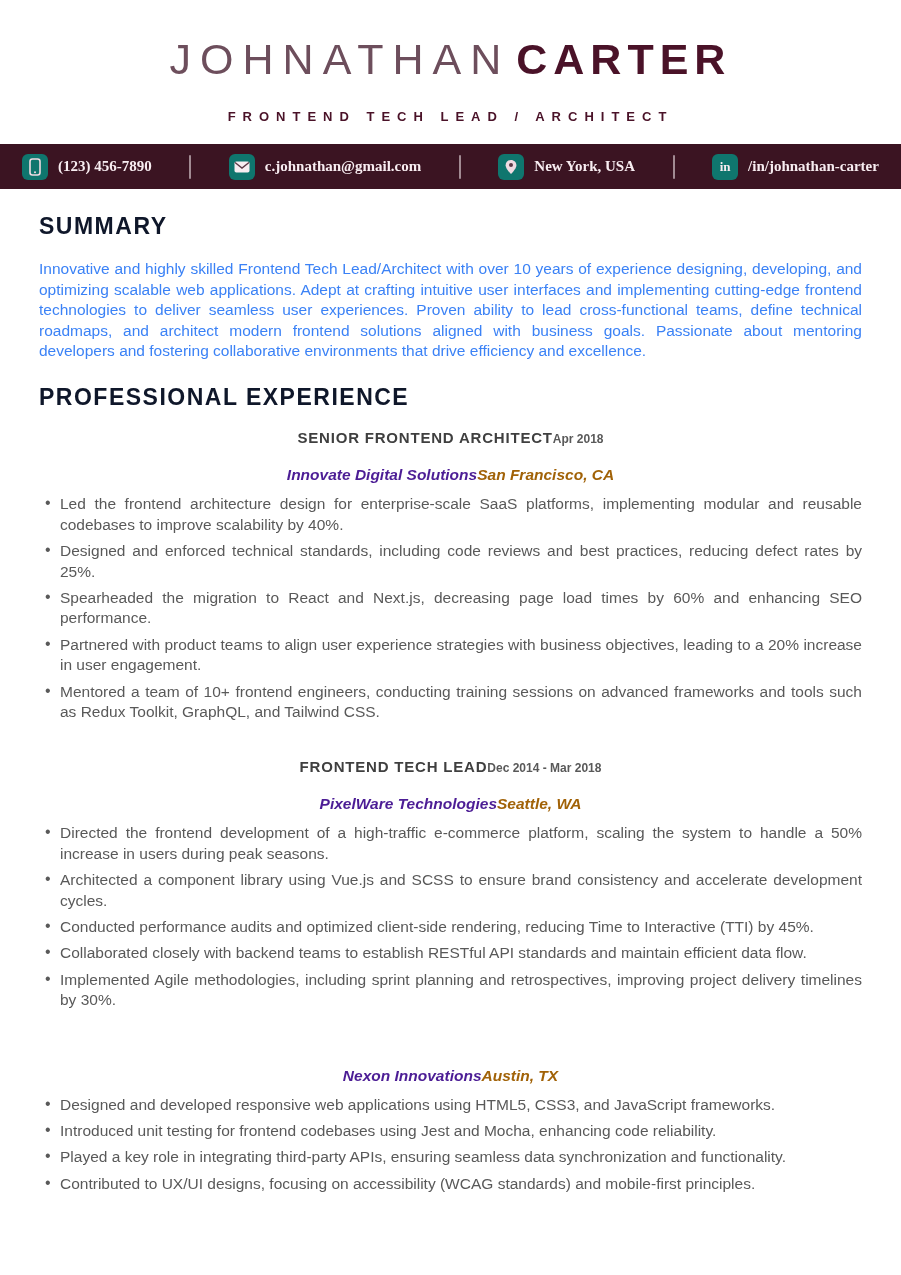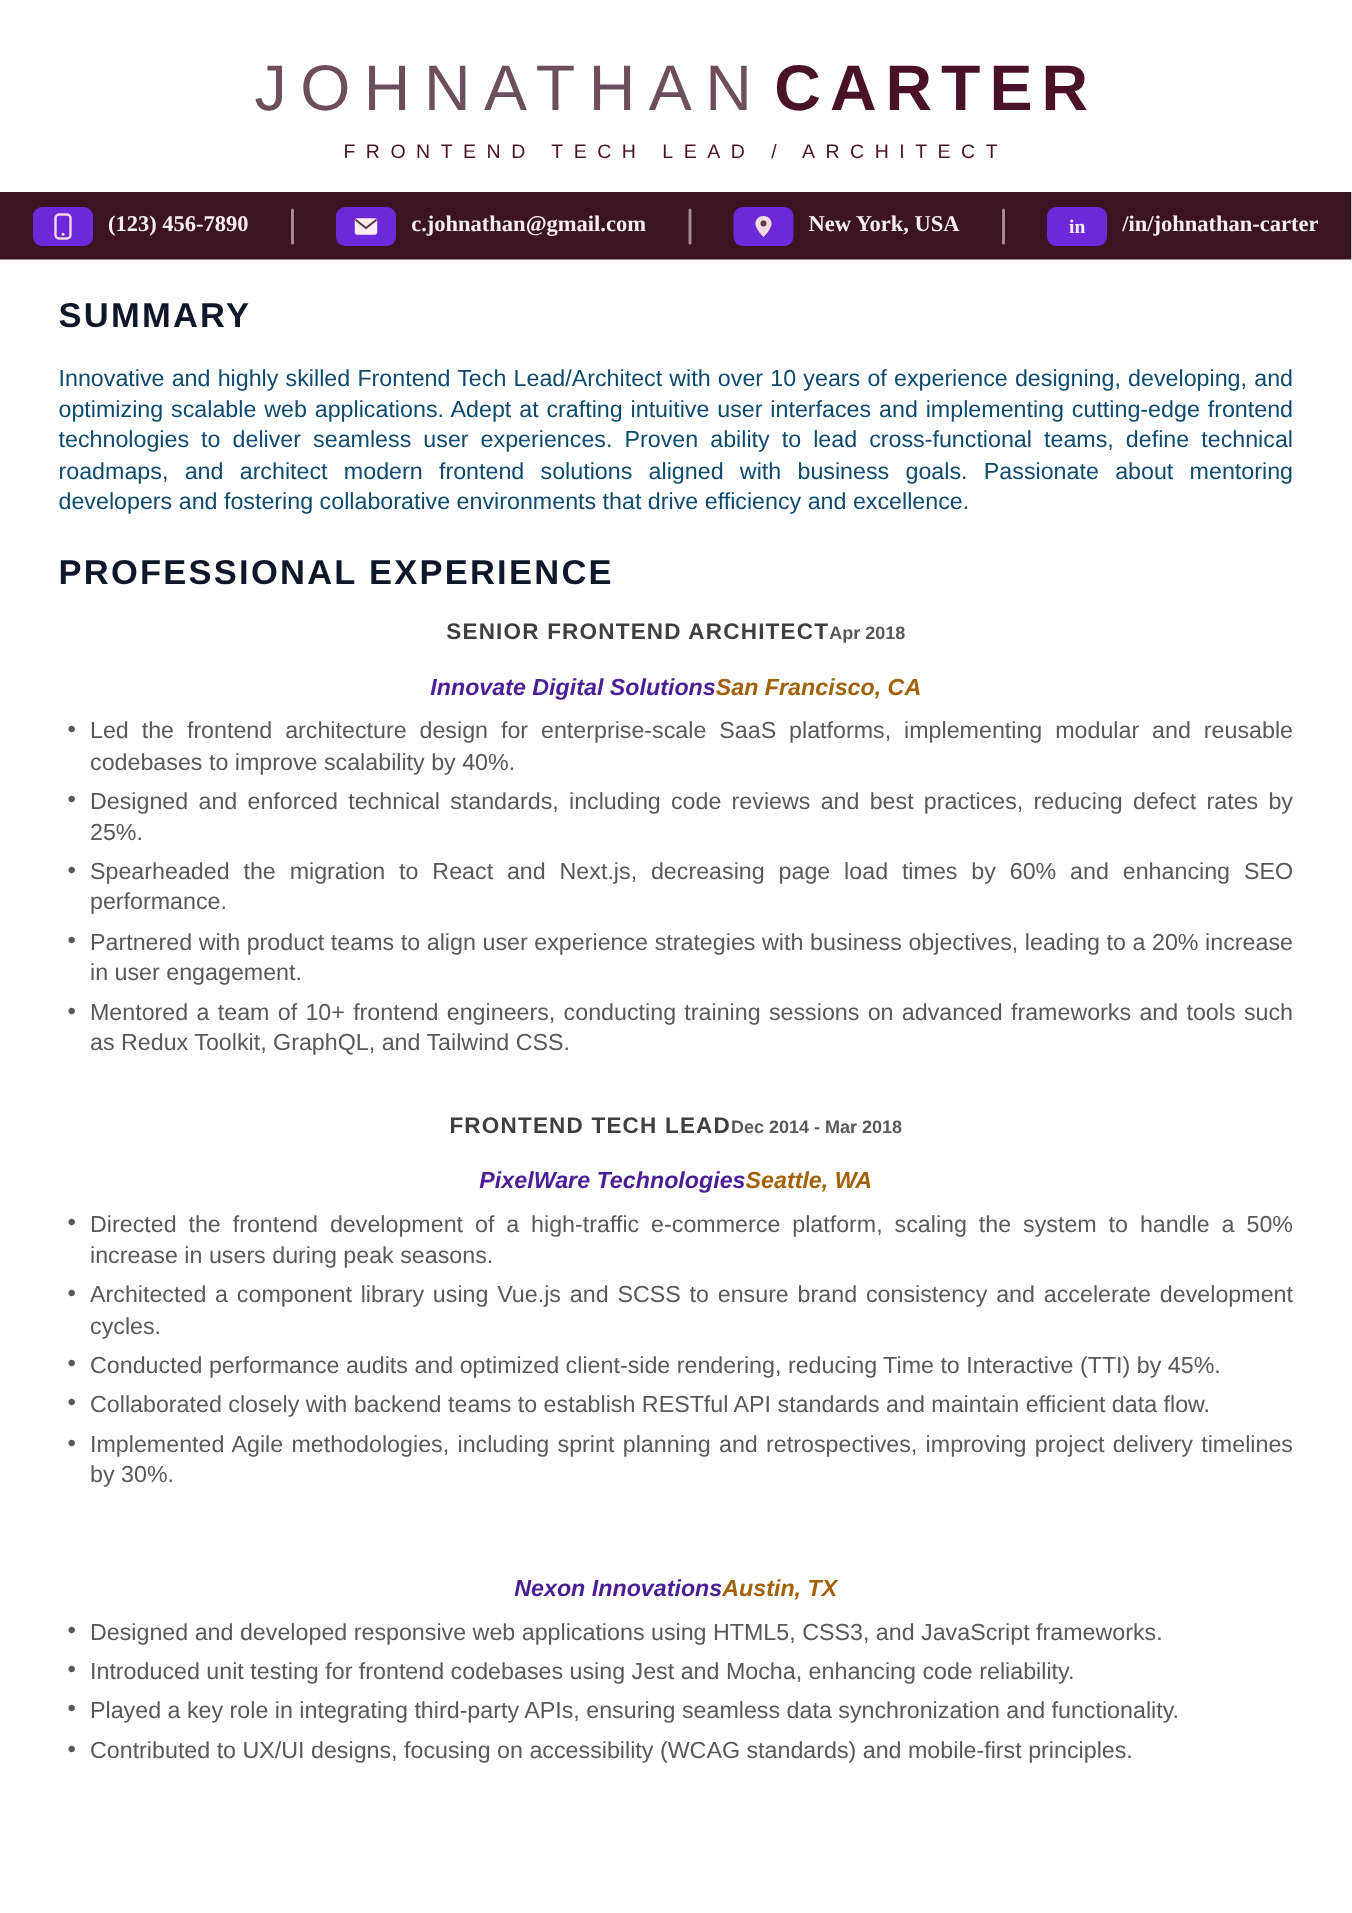--- a/index.html
+++ b/index.html
@@ -28,23 +28,23 @@
     color: #6d4e5c;
     letter-spacing: 9px;
     margin-right: 6px;
   }
   .name .last {
     font-weight: 800;
     color: #4a1228;
     letter-spacing: 6px;
   }
   .subtitle {
-    margin-top: 10px;
+    margin-top: 26px;
     font-size: 13px;
-    font-weight: 400;
+    font-weight: 700;
     letter-spacing: 7px;
     color: #4a1228;
   }
 
   
   .contact-bar {
     margin-top: 20px;
     background: #3b1422;
     height: 45px;
     display: flex;
@@ -62,24 +62,24 @@
     white-space: nowrap;
     font-family: Liberation Serif, serif;
   }
   .contact-sep {
     width: 2px;
     height: 24px;
     background: rgba(248, 237, 241, 0.55);
     border-radius: 1px;
   }
   .badge {
-    width: 40px;
+    width: 26px;
     height: 26px;
     border-radius: 6px;
-    background: #6d28d9;
+    background: #0f766e;
     display: flex;
     align-items: center;
     justify-content: center;
     flex: 0 0 auto;
   }
   .badge svg { display: block; }
   .linkedin-glyph {
     font-size: 13px;
     font-weight: 700;
     color: #f8edf1;
@@ -95,21 +95,21 @@
     font-weight: 800;
     letter-spacing: 1.5px;
     color: #0f172a;
   }
   .summary-section { margin-top: 24px; }
   .summary-text {
     margin-top: 19px;
     font-size: 15.5px;
     line-height: 20.4px;
     text-align: justify;
-    color: #0c4a6e;
+    color: #3b82f6;
   }
   .experience-section { margin-top: 23px; }
 
   .job { margin-top: 18px; }
   .job + .job { margin-top: 36px; }
   .job-row {
     display: flex;
     justify-content: center;
     align-items: baseline;
   }

